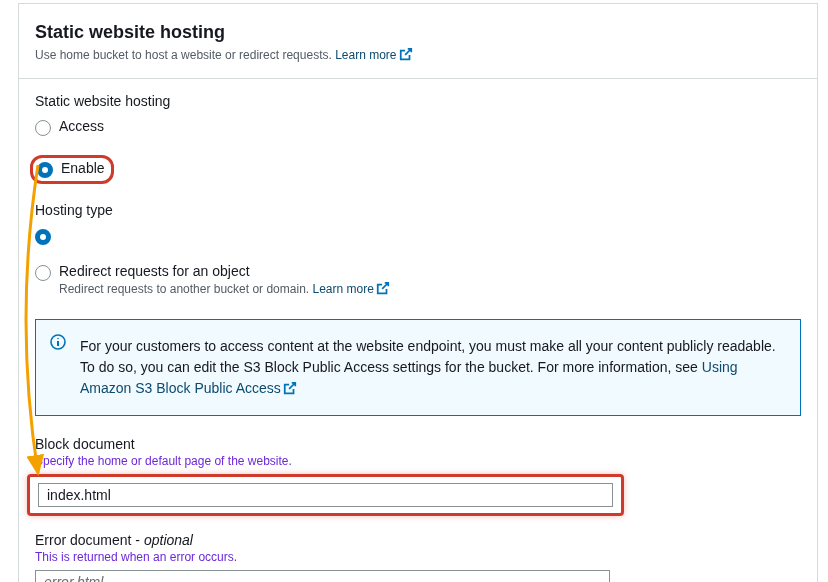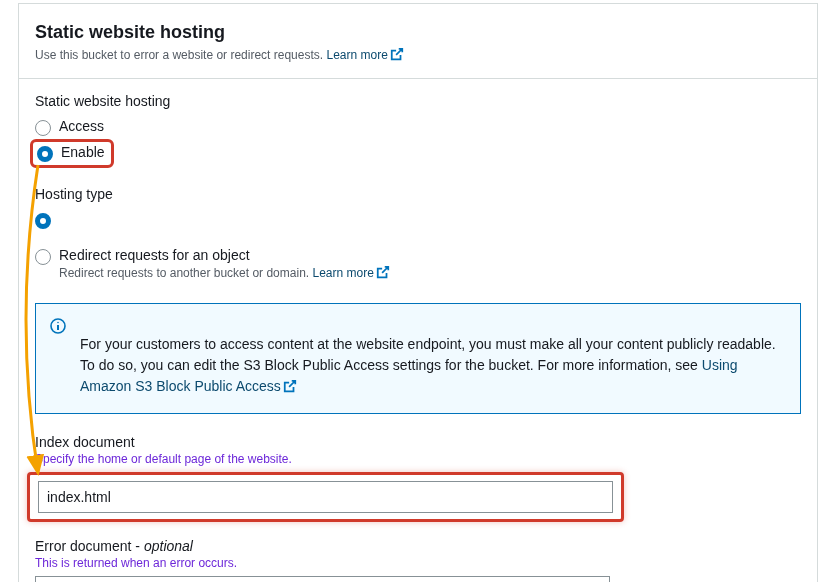--- a/index.html
+++ b/index.html
@@ -69,46 +69,47 @@
     }
     .radio.checked {
       border: 5px solid #0073bb;
       width: 16px; height: 16px;
     }
     .radio-content { display: flex; flex-direction: column; }
     .radio-label { font-size: 14px; color: #16191f; }
     .radio-desc { font-size: 12px; color: #545b64; margin-top: 2px; }
     .highlight-box {
       border: 3px solid #d03a2b;
-      border-radius: 6px;
+      border-radius: 12px;
       display: inline-block;
       padding: 2px 6px 3px 4px;
       margin-left: -5px;
+      margin-top: 16px;
     }
     .enable-highlight {
       position: relative;
     }
     .info-box {
       border: 1px solid #0073bb;
       background: #f1faff;
-      padding: 30px 14px 14px 44px;
+      padding: 16px 14px 14px 44px;
       position: relative;
       margin-bottom: 20px;
       margin-top: 6px;
     }
     .info-icon-wrap {
       position: absolute;
       left: 14px; top: 14px;
     }
     .info-text { font-size: 14px; color: #16191f; line-height: 1.5; }
     .field-label { font-size: 14px; color: #16191f; margin-bottom: 2px; }
     .field-desc { font-size: 12px; color: #6d28d9; margin-bottom: 6px; }
     .input {
       width: 575px;
-      height: 32px;
+      height: 24px;
       border: 1px solid #879196;
       padding: 4px 8px;
       font-size: 14px;
       font-family: inherit;
       color: #16191f;
     }
     .input::placeholder { color: #687078; font-style: italic; }
     .index-highlight {
       border: 3px solid #d03a2b;
       border-radius: 4px;
@@ -127,21 +128,21 @@
       z-index: 5;
     }
   </style>
 </head>
 <body>
 
 <div class="panel">
   <div class="panel-header">
     <div class="panel-title">Static website hosting</div>
     <div class="panel-subtitle">
-      <span>Use this bucket to error a website or redirect requests. </span><a class="link"><span>Learn more</span><span class="ext-icon"><svg viewBox="0 0 16 16" fill="none" stroke="#0073bb" stroke-width="2">
+      <span>Use home bucket to host a website or redirect requests. </span><a class="link"><span>Learn more</span><span class="ext-icon"><svg viewBox="0 0 16 16" fill="none" stroke="#0073bb" stroke-width="2">
               <path d="M10 2h4v4M14 2l-7 7M12 9v5H2V4h5"></path>
             </svg></span></a>
     </div>
   </div>
 
   <div class="panel-body">
 
     <div class="section-label">Static website hosting</div>
     <div class="radio-group">
       <div class="radio-row">
@@ -189,21 +190,21 @@
           </svg>
       </div>
       <div class="info-text">
         <span>For your customers to access content at the website endpoint, you must make all your content publicly readable. To do so, you can edit the S3 Block Public Access settings for the bucket. For more information, see </span><a class="link"><span>Using Amazon S3 Block Public Access</span><span class="ext-icon"><svg viewBox="0 0 16 16" fill="none" stroke="#0073bb" stroke-width="2">
                 <path d="M10 2h4v4M14 2l-7 7M12 9v5H2V4h5"></path>
               </svg></span></a>
       </div>
     </div>
 
     <div class="field-block">
-      <div class="field-label">Index document</div>
+      <div class="field-label">Block document</div>
       <div class="field-desc">Specify the home or default page of the website.</div>
       <span class="index-highlight">
         <input class="input" type="text" value="index.html" style="">
       </span>
     </div>
 
     <div class="field-block">
       <div class="field-label">
         <span>Error document - </span><span class="optional">optional</span>
       </div>

